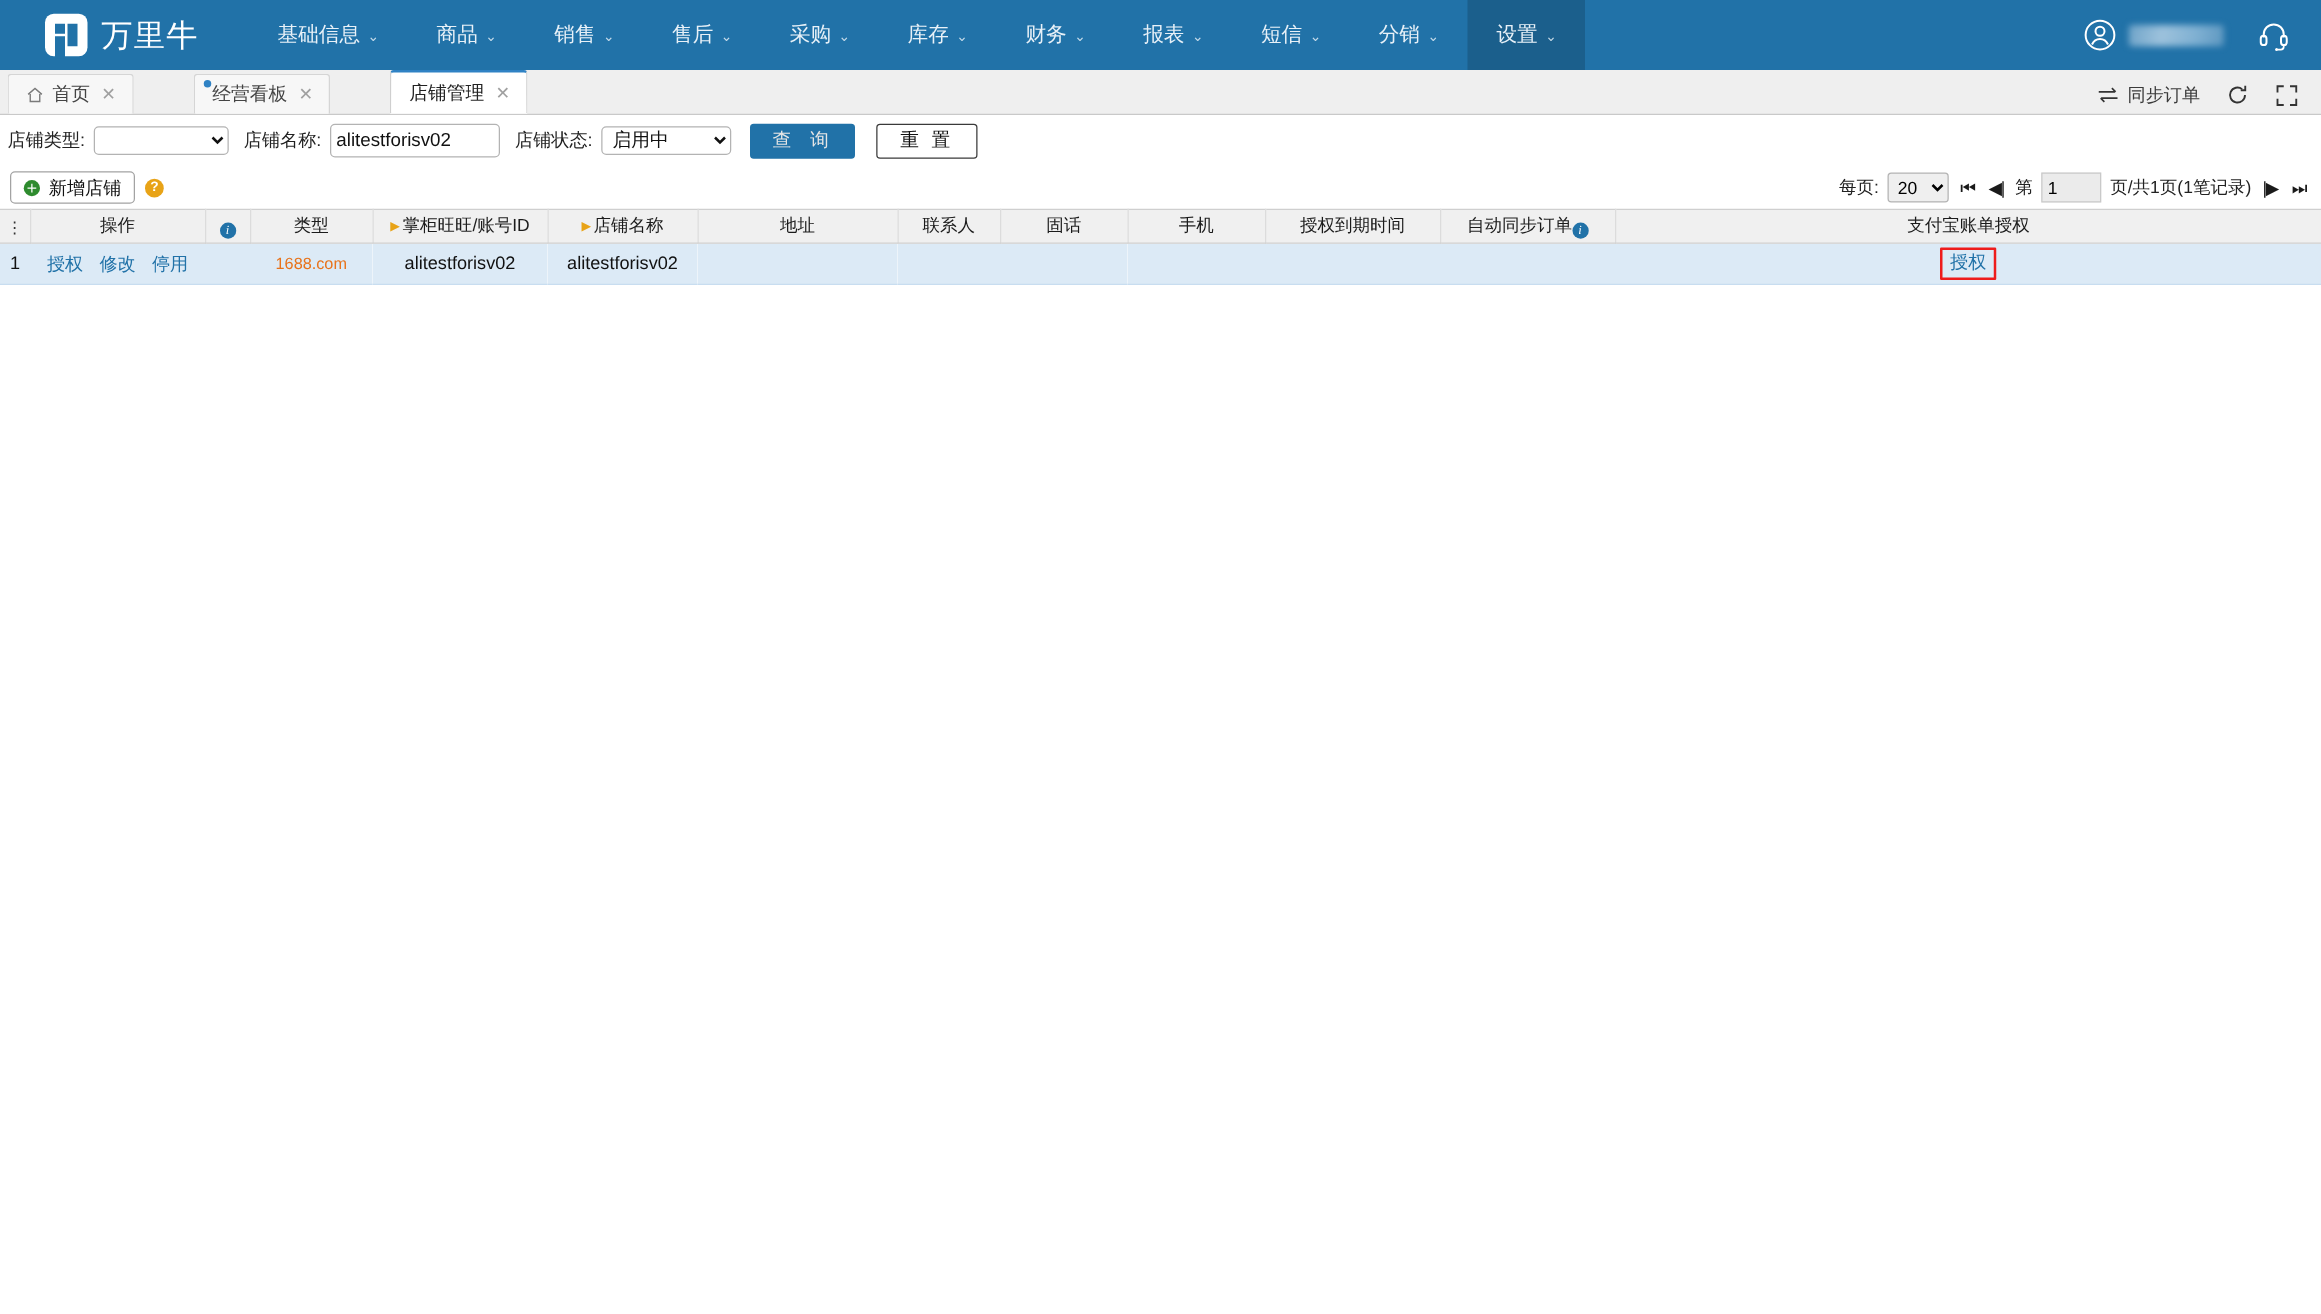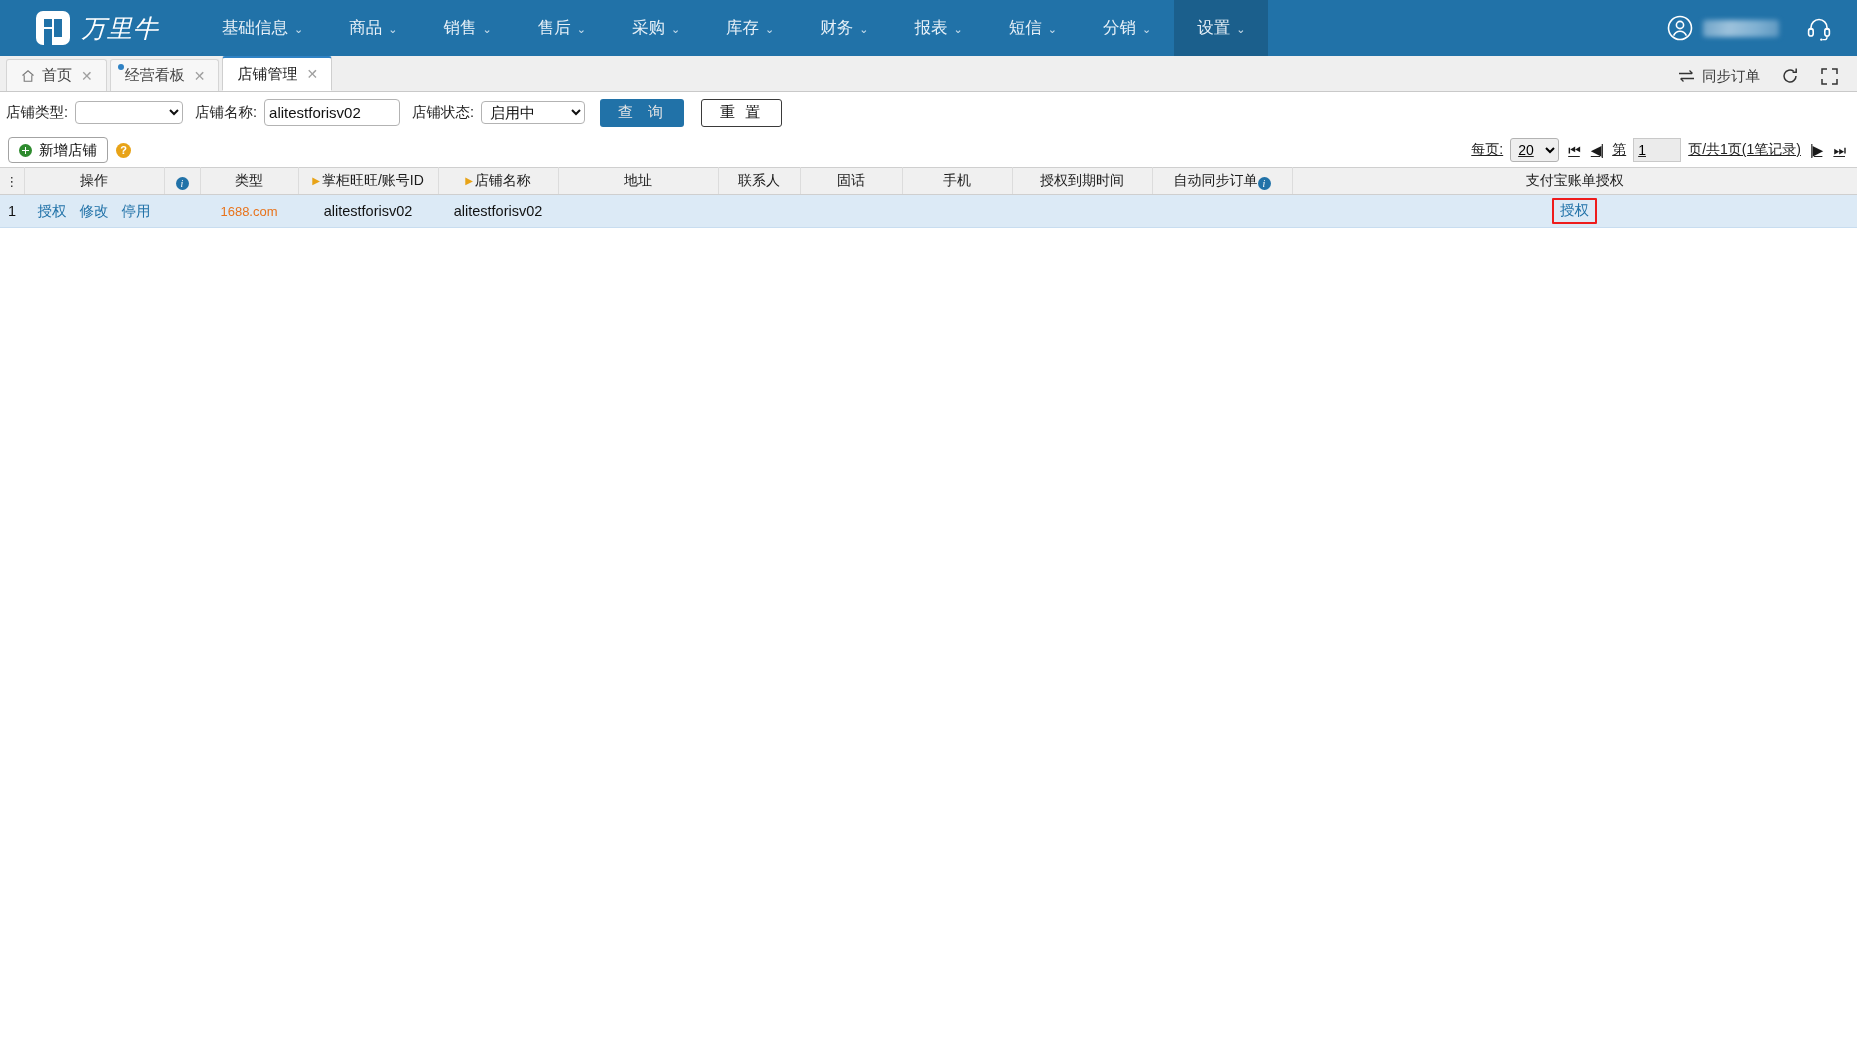--- a/index.html
+++ b/index.html
@@ -18,21 +18,20 @@
     display: flex;
     align-items: stretch;
     position: relative;
   }
   .brand {
     display: flex;
     align-items: center;
     padding-left: 36px;
     padding-right: 40px;
     gap: 11px;
-    font-style: italic;
   }
   .brand-logo {
     width: 34px; height: 34px;
     background: #ffffff;
     border-radius: 7px;
     position: relative;
     flex: none;
   }
   .brand-logo::before {
     content: "";
@@ -253,21 +252,20 @@
   }
   .pager {
     margin-left: auto;
     display: flex;
     align-items: center;
     gap: 7px;
     padding-right: 10px;
     font-size: 14px;
     color: #222;
     white-space: nowrap;
-    text-decoration: underline;
   }
   #page-size-select {
     height: 24px;
     font-size: 14px;
     border: 1px solid #b3b3b3;
     border-radius: 3px;
     padding-left: 3px;
     font-family: "Liberation Sans", sans-serif;
   }
   .pgbtn { cursor: pointer; color: #1a1a1a; font-size: 14px; letter-spacing:-1px; padding: 0 2px;}
@@ -415,21 +413,21 @@
         <path d="M6 16v-2.5a8 8 0 0 1 16 0V16" fill="none" stroke="#ffffff" stroke-width="1.6"></path>
         <rect x="3.6" y="14.6" width="4.6" height="7.4" rx="2.3" fill="none" stroke="#ffffff" stroke-width="1.6"></rect>
         <rect x="19.8" y="14.6" width="4.6" height="7.4" rx="2.3" fill="none" stroke="#ffffff" stroke-width="1.6"></rect>
         <path d="M22 22v1.2a2.4 2.4 0 0 1-2.4 2.4h-2.2" fill="none" stroke="#ffffff" stroke-width="1.4"></path>
         <circle cx="16.3" cy="25.6" r="1.2" fill="#ffffff"></circle>
       </svg>
     </div>
   </div>
 
   <div class="tabbar">
-    <div id="tablist" style="display:flex;align-items:flex-end;">
+    <div id="tablist" style="display:flex;align-items:flex-end;gap:45px;">
         <div class="tab">
           <svg class="home-ico" viewBox="0 0 14 14">
             <path d="M1.5 6.5L7 1.8l5.5 4.7M3.2 6.2v6h7.6v-6" fill="none" stroke="#7a7a7a" stroke-width="1.1"></path>
           </svg>
           <span>首页</span>
           <span class="tclose">✕</span>
         </div>
         <div class="tab">
           <span class="dot"></span>
           <span>经营看板</span>

